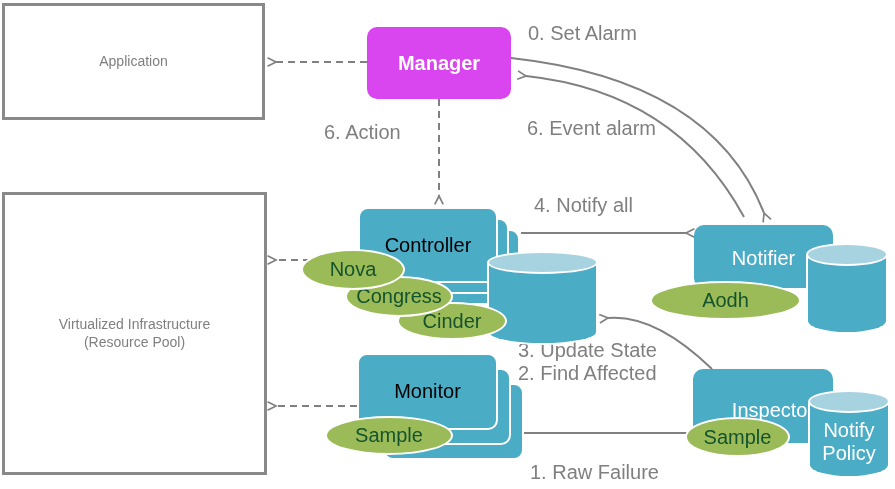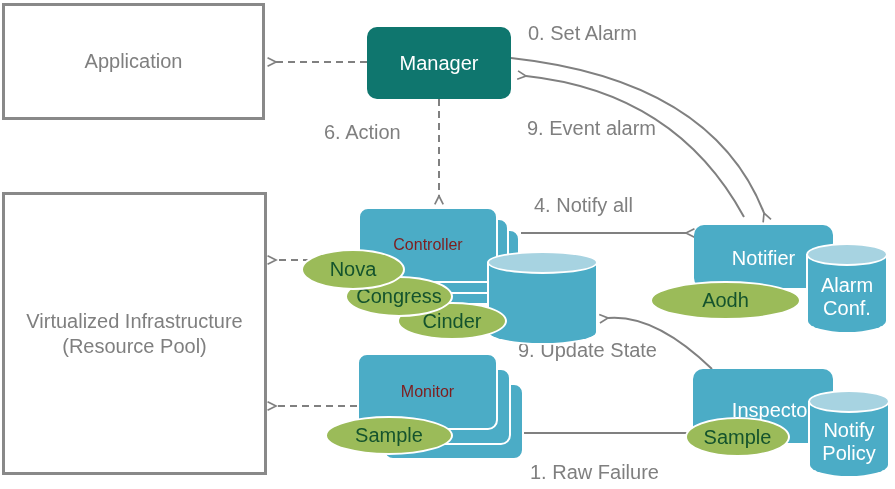--- a/index.html
+++ b/index.html
@@ -6,38 +6,38 @@
   .stage {
     position:relative; width:895px; height:489px; background:#ffffff;
     font-family:"Liberation Sans", sans-serif; overflow:hidden;
   }
   .stage * { box-sizing:border-box; }
   svg.wires { position:absolute; left:0; top:0; z-index:1; }
 
   
   .wbox {
     position:absolute; z-index:2; background:#ffffff; border:3px solid #898989;
-    color:#7f7f7f; font-size:20px; display:flex; align-items:center; justify-content:center;
+    color:#7f7f7f; font-size:14px; display:flex; align-items:center; justify-content:center;
     text-align:center; white-space:pre-line; line-height:1.25;
   }
   .box-application { left:2px; top:3px; width:263px; height:117px; }
   .box-vi { left:2px; top:192px; width:265px; height:283px; }
 
   
   .graybox {
-    position:absolute; z-index:2; background:#0f766e; border-radius:10px;
-    color:#ffffff; font-size:20px; display:flex; align-items:center; justify-content:center;
+    position:absolute; z-index:2; background:#d946ef; border-radius:10px;
+    color:#ffffff; font-size:20px; display:flex; align-items:center; justify-content:center;font-weight:bold;
   }
   .box-manager { left:367px; top:27px; width:144px; height:72px; }
 
   
   .stack { position:absolute; z-index:2; }
   .layer {
     position:absolute; background:#4BACC6; border:2.5px solid #ffffff; border-radius:10px;
-    color:#7f1d1d; font-size:16px; display:flex; align-items:center; justify-content:center;
+    color:#000000; font-size:20px; display:flex; align-items:center; justify-content:center;
   }
   .stack-controller { left:358px; top:207px; width:184px; height:120px; }
   .stack-controller .l-back { left:22px; top:22px; width:140px; height:76px; }
   .stack-controller .l-mid  { left:11px; top:11px; width:140px; height:76px; }
   .stack-controller .l-front{ left:0;    top:0;    width:140px; height:76px; }
   .stack-monitor { left:357px; top:353px; width:190px; height:130px; }
   .stack-monitor .l-back { left:26px; top:30px; width:141px; height:77px; }
   .stack-monitor .l-mid  { left:13px; top:15px; width:141px; height:77px; }
   .stack-monitor .l-front{ left:0;    top:0;    width:141px; height:77px; }
 
@@ -145,38 +145,37 @@
   <div class="tealbox box-notifier">Notifier</div>
   <div class="tealbox box-inspector">Inspector</div>
 
   <div class="cyl cyl-resource-map">
     <div class="cyl-body"></div>
     <div class="cyl-top"></div>
   </div>
   <div class="cyl cyl-alarm-conf">
     <div class="cyl-body"></div>
     <div class="cyl-top"></div>
-    <div class="cyl-label">Alarm
-Conf.</div>
   </div>
   <div class="cyl cyl-failure-policy">
     <div class="cyl-body"></div>
     <div class="cyl-top"></div>
     <div class="cyl-label">Notify
 Policy</div>
   </div>
 
   <div class="ellipse el-cinder">Cinder</div>
   <div class="ellipse el-neutron">Congress</div>
   <div class="ellipse el-nova">Nova</div>
   <div class="ellipse el-sample-monitor">Sample</div>
   <div class="ellipse el-aodh">Aodh</div>
   <div class="ellipse el-congress">Congress</div>
   <div class="ellipse el-sample-inspector">Sample</div>
 
   <div class="flbl fl-set-alarm">0. Set Alarm</div>
-  <div class="flbl fl-event-alarm">9. Event alarm</div>
+  <div class="flbl fl-event-alarm">6. Event alarm</div>
   <div class="flbl fl-action">6. Action</div>
   <div class="flbl fl-notify-all">4. Notify all</div>
-  <div class="flbl fl-update-state">9. Update State</div>
+  <div class="flbl fl-update-state">3. Update State</div>
+  <div class="flbl fl-find-affected">2. Find Affected</div>
   <div class="flbl fl-raw-failure">1. Raw Failure</div>
 
 </div>
 
 </body></html>

